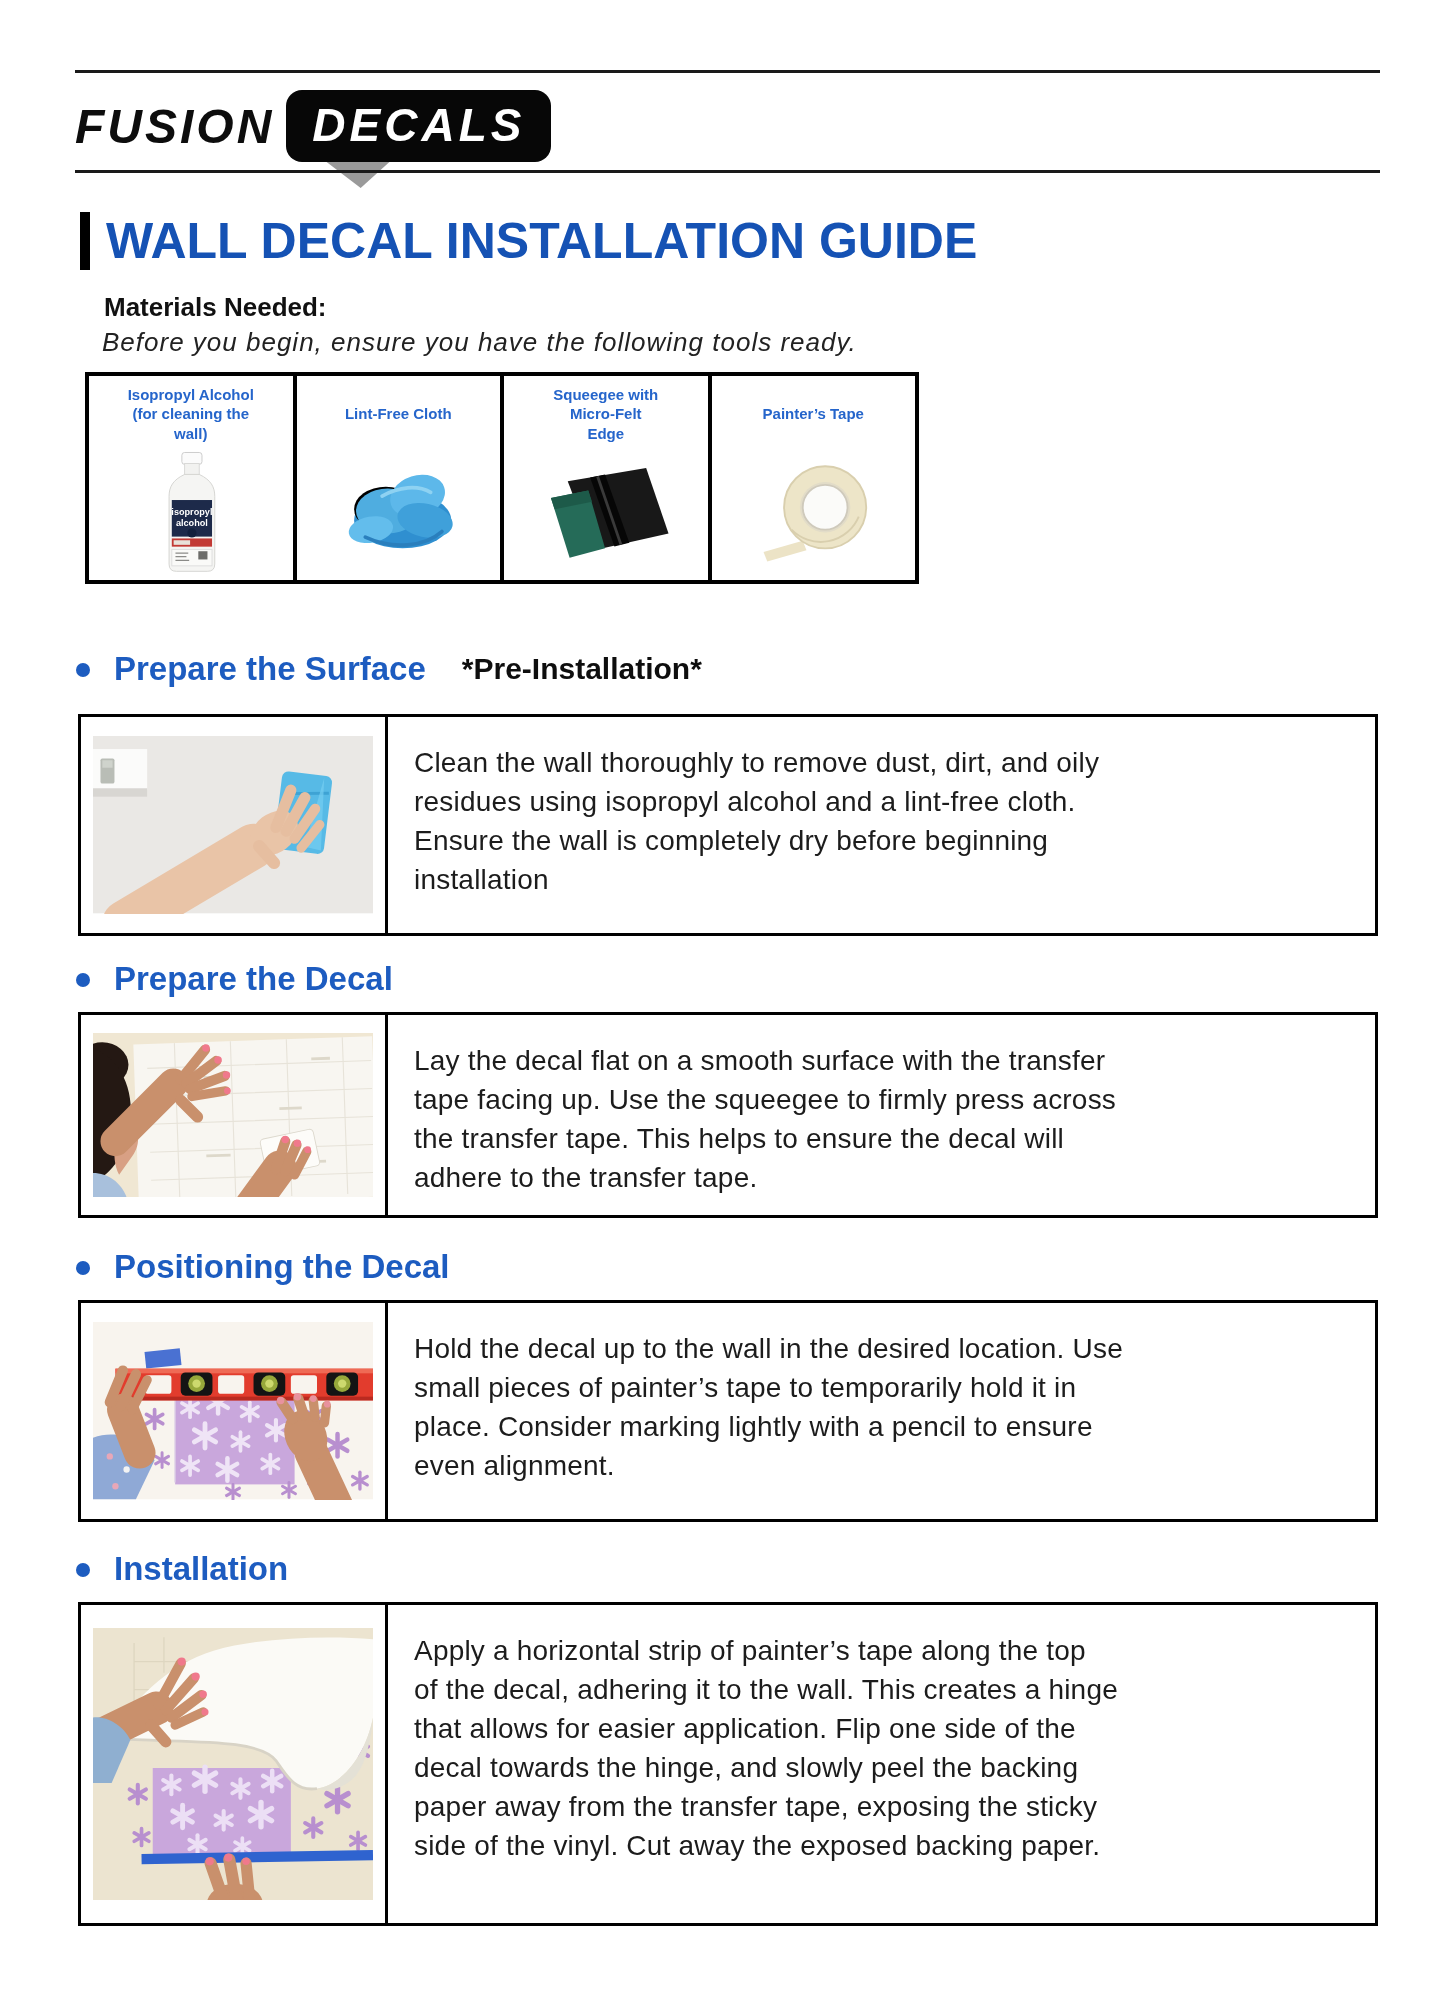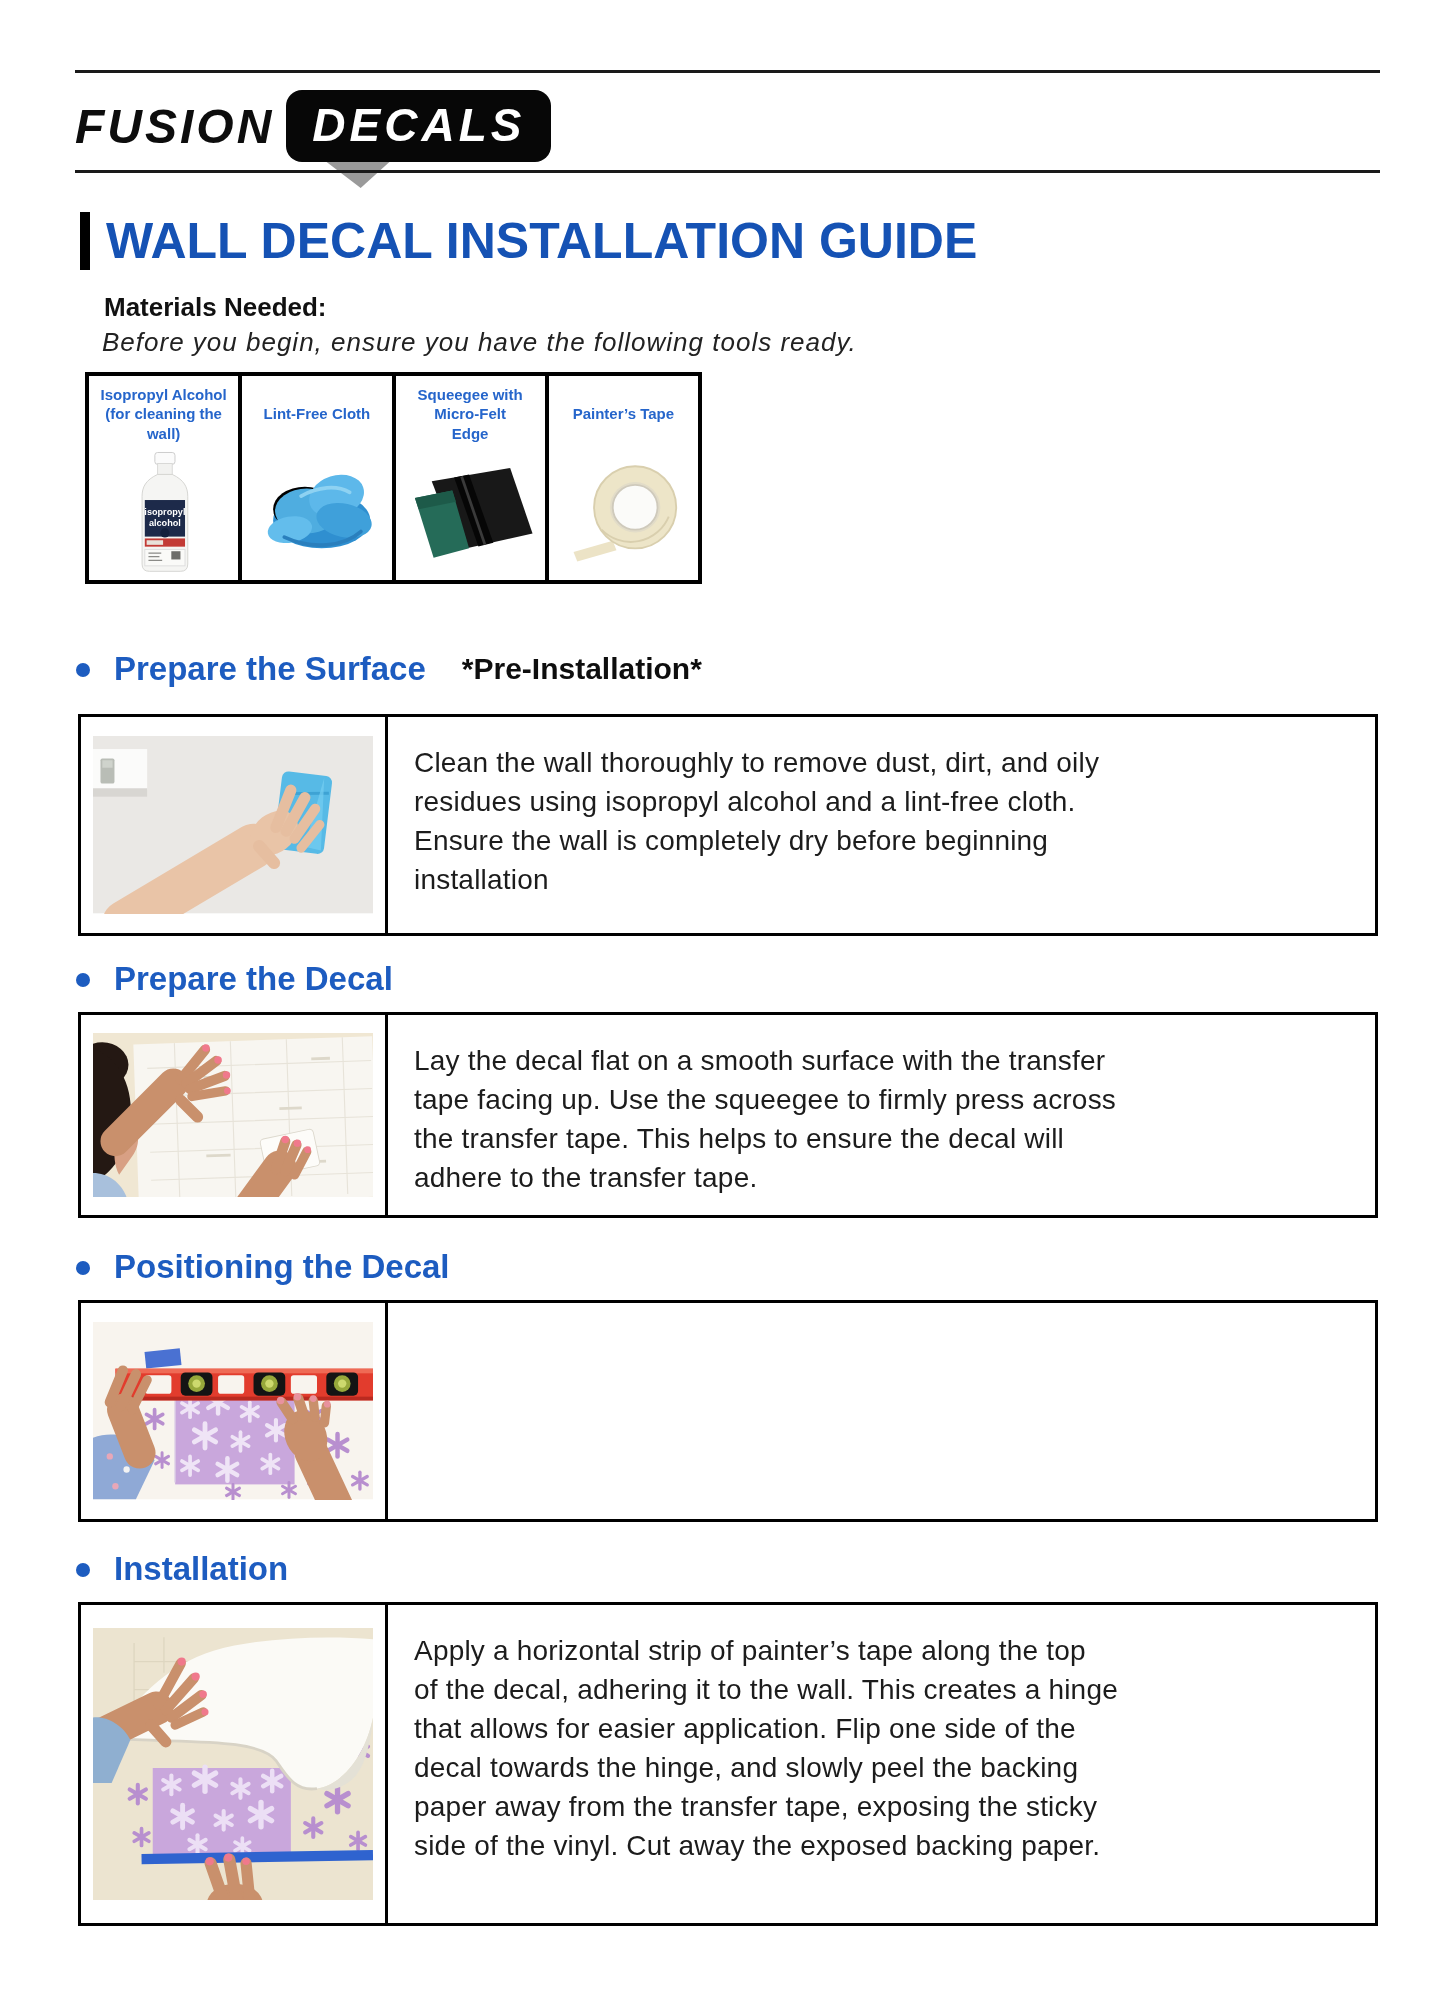--- a/index.html
+++ b/index.html
@@ -20,21 +20,21 @@
 
   
   .title{position:absolute;left:80px;top:212px;margin:0;border-left:10px solid #000;
          padding-left:16px;font-size:50px;line-height:58px;font-weight:800;color:#1552b4;}
 
   .mat-heading{position:absolute;left:104px;top:292px;font-size:26px;font-weight:bold;color:#111;}
   .mat-sub{position:absolute;left:102px;top:327px;font-size:26px;font-style:italic;color:#222;
            letter-spacing:1px;}
 
   
-  .mat-table{position:absolute;left:85px;top:372px;width:617px;height:212px;
+  .mat-table{position:absolute;left:85px;top:372px;width:834px;height:212px;
              border:4px solid #000;display:flex;background:#fff;box-sizing:border-box;}
   .mat-cell{flex:1;border-right:4px solid #000;display:flex;flex-direction:column;
             align-items:center;box-sizing:border-box;padding:6px 4px 4px 4px;}
   .mat-cell:last-child{border-right:none;}
   .mat-label{height:64px;display:flex;align-items:center;justify-content:center;text-align:center;
              font-size:15px;font-weight:bold;color:#2565cb;line-height:1.3;white-space:pre-line;}
   .mat-img{flex:1;display:flex;align-items:center;justify-content:center;width:100%;}
   .mat-img svg{display:block;}
 
   
@@ -296,20 +296,24 @@
         <line x1="214" y1="104" x2="202" y2="86" stroke="#c9906c" stroke-width="11" stroke-linecap="round"></line>
         <line x1="226" y1="100" x2="220" y2="82" stroke="#c9906c" stroke-width="11" stroke-linecap="round"></line>
         <line x1="238" y1="102" x2="236" y2="84" stroke="#c9906c" stroke-width="10" stroke-linecap="round"></line>
         <line x1="248" y1="108" x2="250" y2="90" stroke="#c9906c" stroke-width="10" stroke-linecap="round"></line>
         <circle cx="201" cy="84" r="4" fill="#e8929e"></circle>
           <circle cx="219" cy="80" r="4" fill="#e8929e"></circle>
         <circle cx="236" cy="82" r="3.6" fill="#e8929e"></circle>
           <circle cx="251" cy="88" r="3.6" fill="#e8929e"></circle>
       </svg>
     </div>
+    <div class="text-cell">Hold the decal up to the wall in the desired location. Use
+small pieces of painter’s tape to temporarily hold it in
+place. Consider marking lightly with a pencil to ensure
+even alignment.</div>
   </div>
 
   <div class="sec-head" style="top:1550px">
     <span class="dot"></span>
     <span class="sec-title">Installation</span>
   </div>
   <div class="row" style="top:1602px;height:324px">
     <div class="photo-cell">
       <svg viewBox="0 0 300 292">
         <rect width="300" height="292" fill="#ece4d0"></rect>

